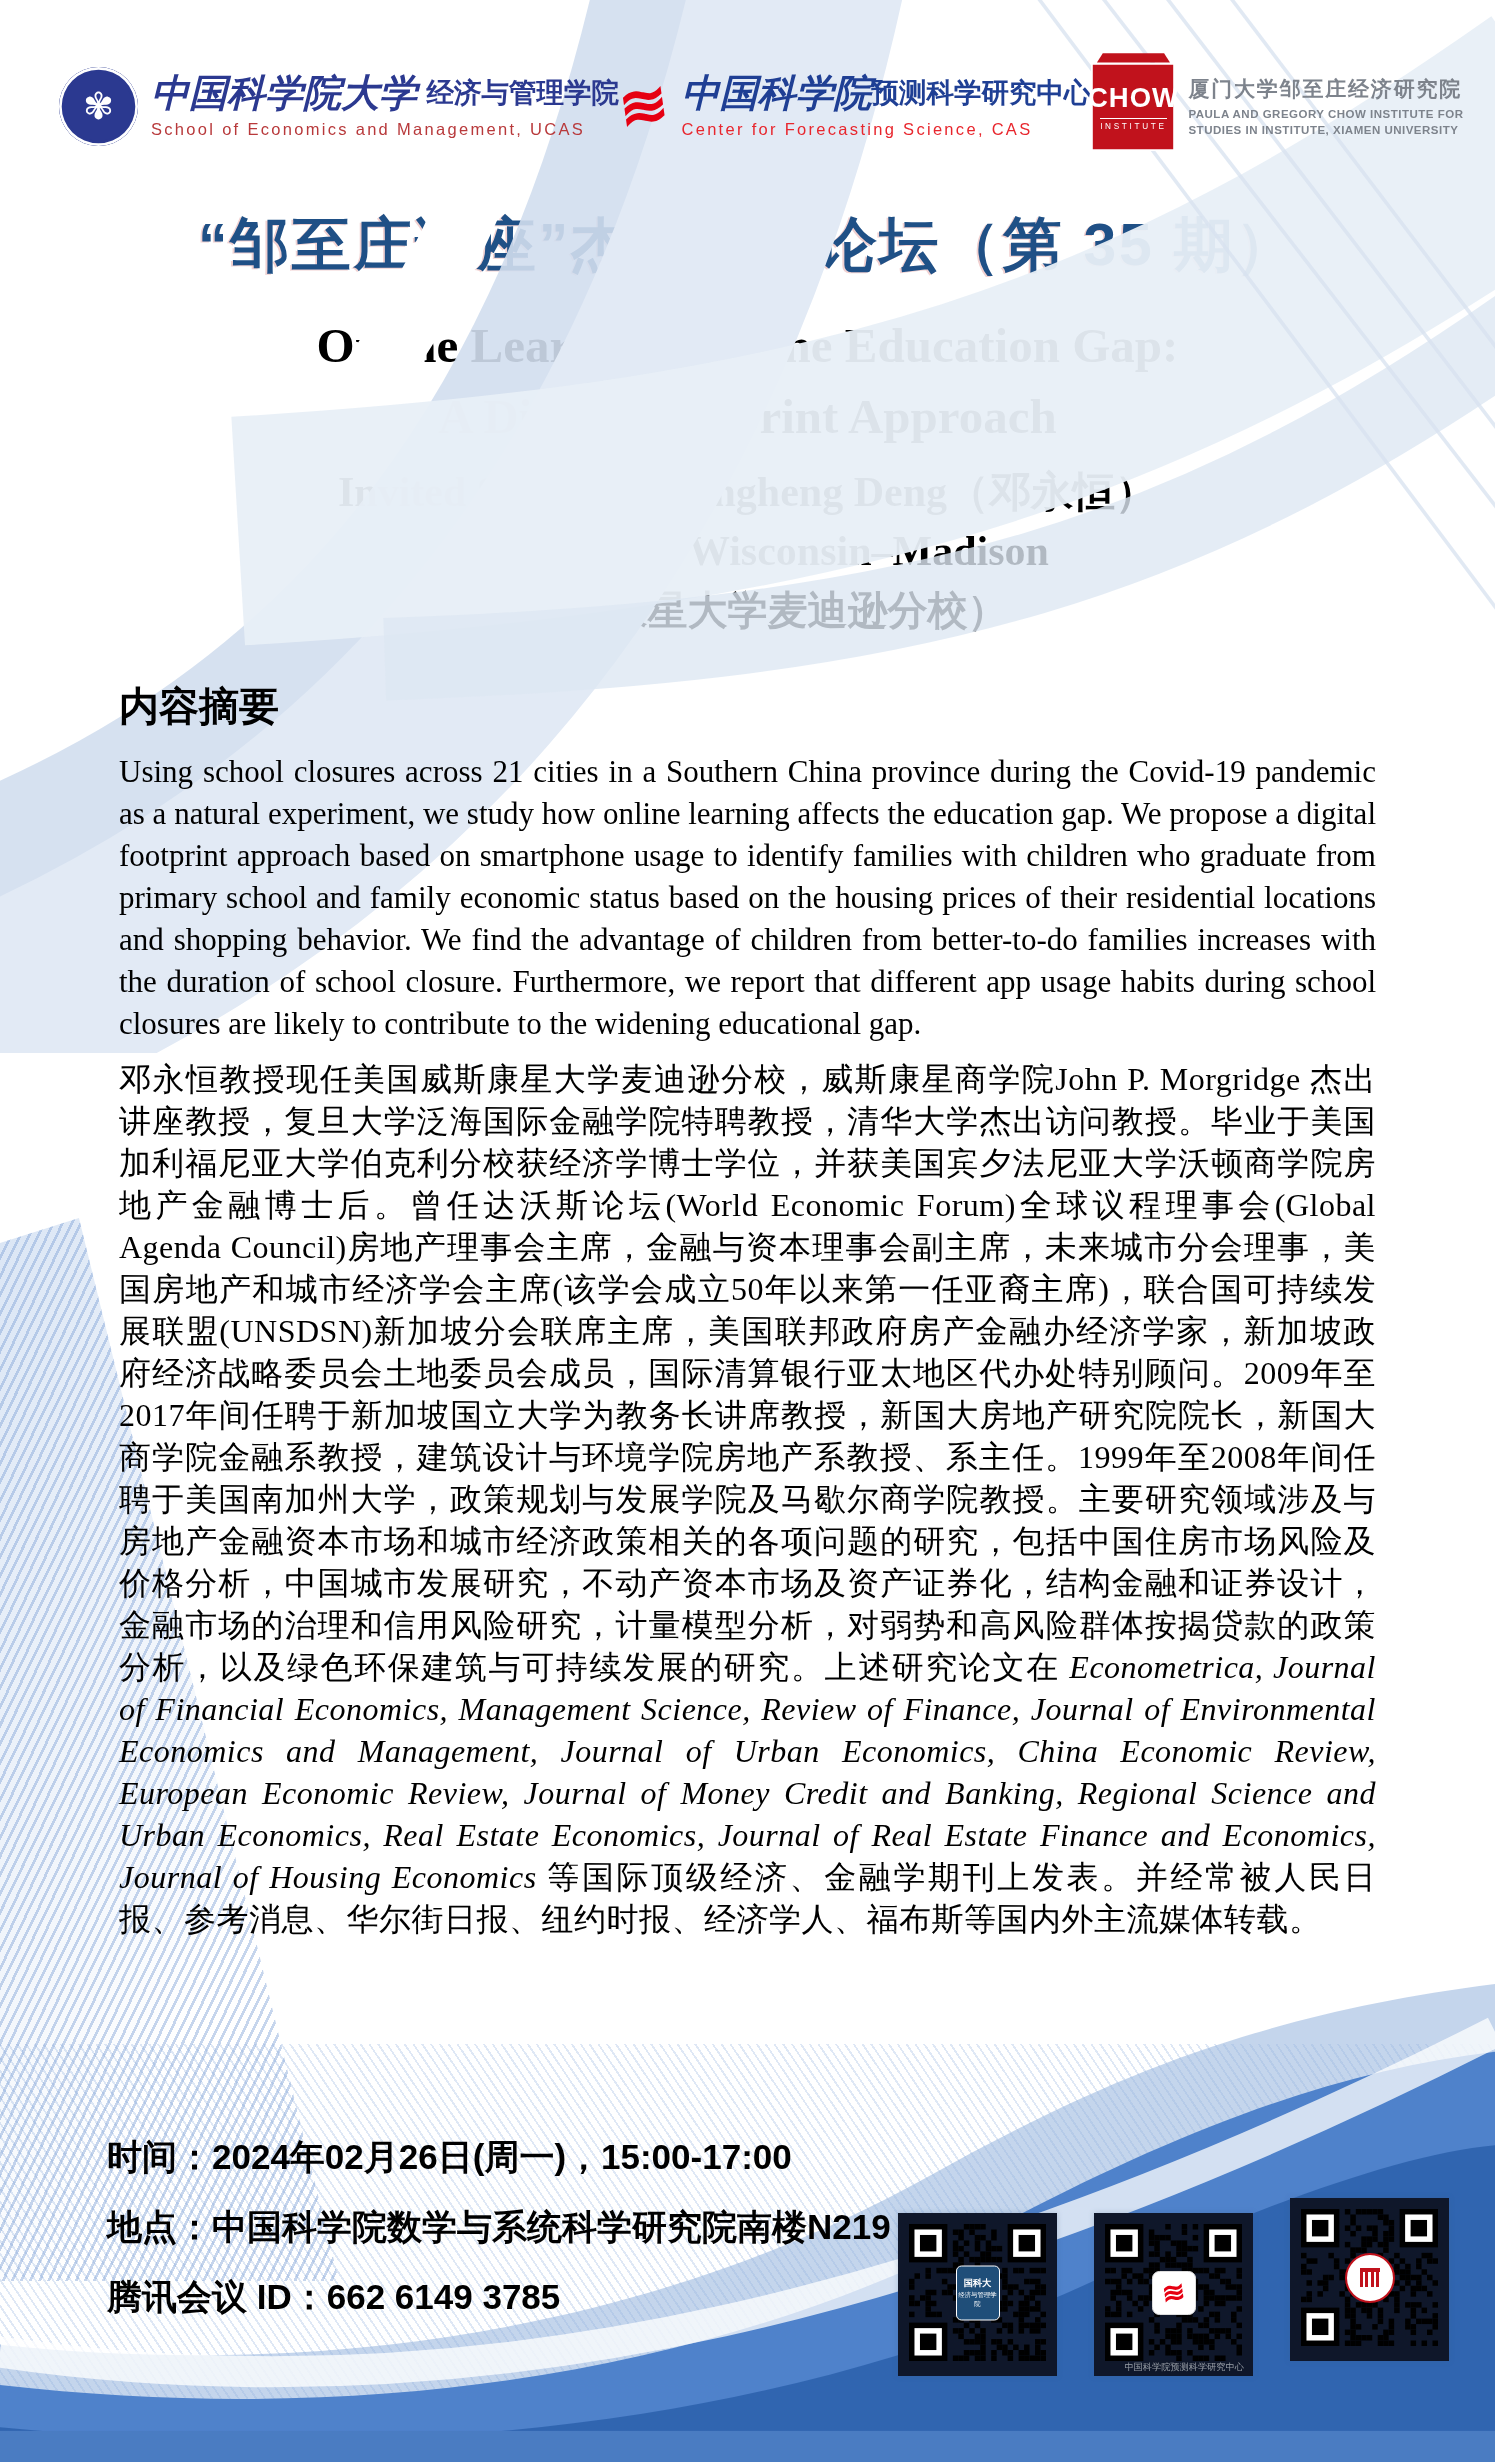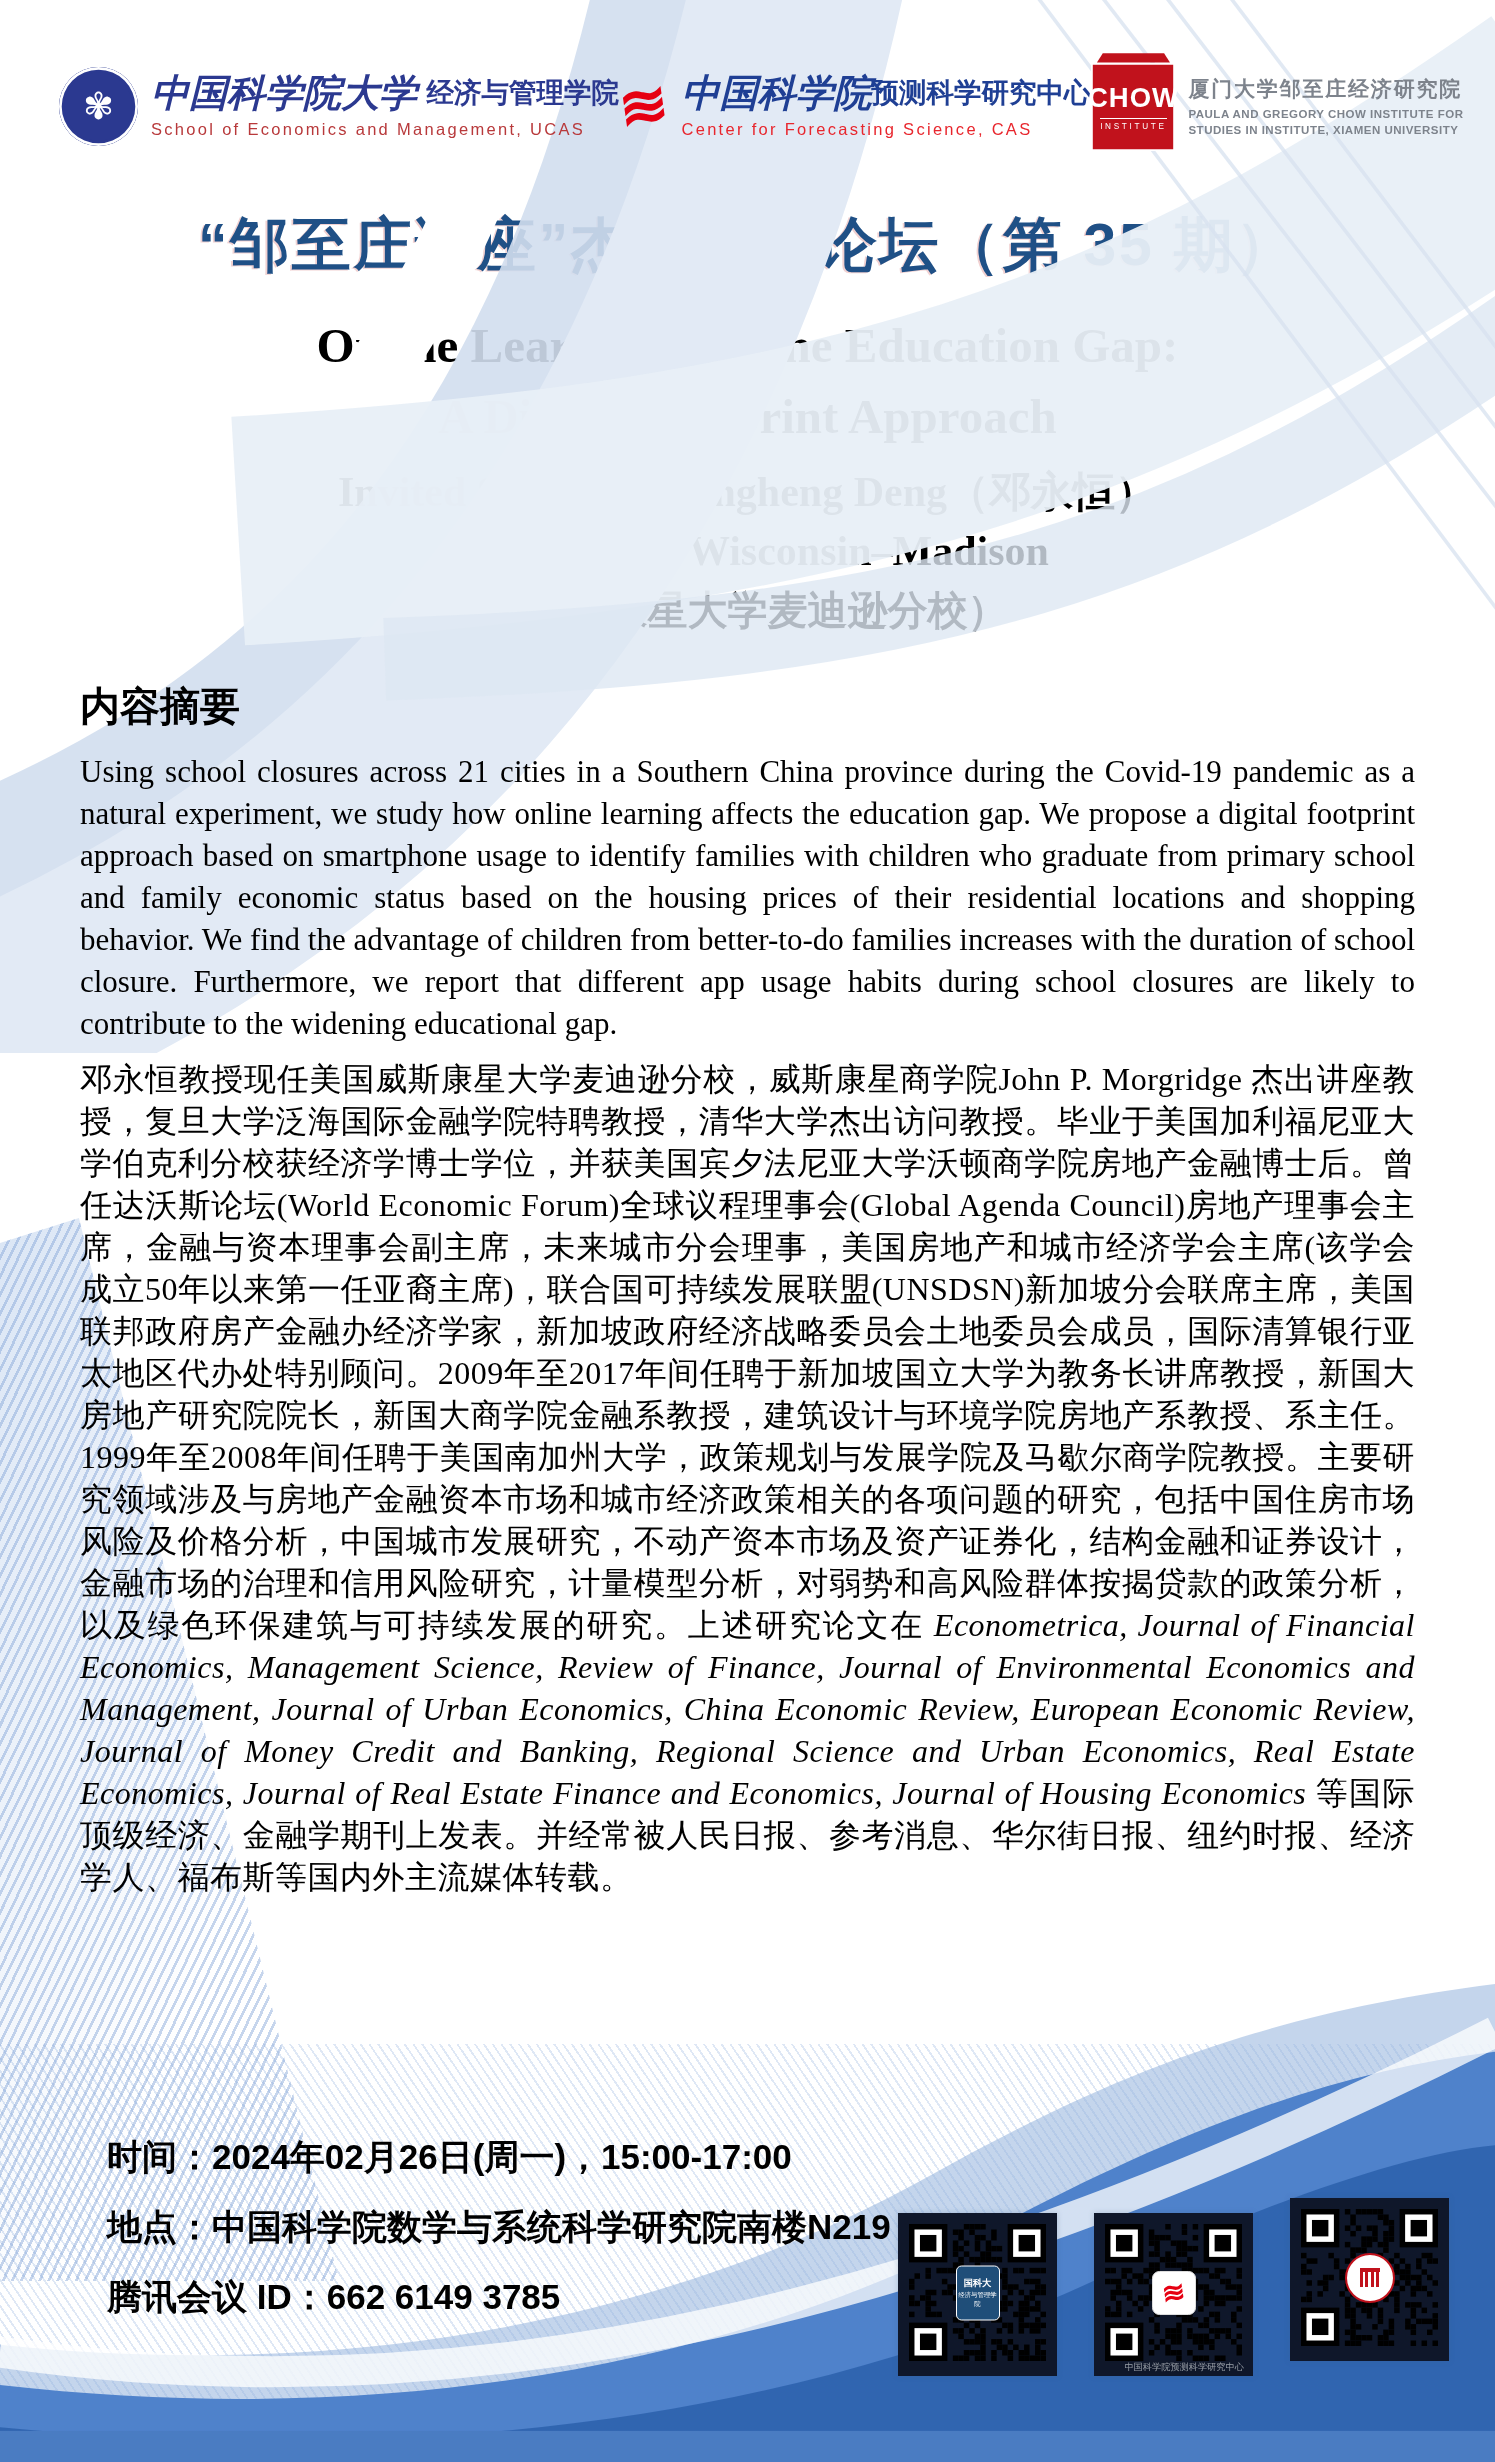--- a/index.html
+++ b/index.html
@@ -52,21 +52,21 @@
     margin-top:42px; text-align:center; font-family:"Liberation Sans","DejaVu Sans",sans-serif;
     font-weight:700; font-size:59px; color:#1f5086; letter-spacing:2.7px;
     text-shadow:-1.8px 0.9px 0 rgba(198,72,72,.25);
   }
   .talk-title{margin-top:24px; text-align:center; font-weight:700; font-size:49px; line-height:71px; color:#000;}
   .speaker-block{margin-top:11px; text-align:center;}
   .speaker-line{font-weight:700; font-size:42px; line-height:59px;}
   .affil-en{font-weight:700; font-size:42px; line-height:59px;}
   .affil-cn{font-weight:600; font-size:40px; line-height:60px;}
   
-  .content{position:relative; padding:0 80px;}
+  .content{position:relative; padding:0 119px;}
   .sec-head{font-family:"Liberation Sans","DejaVu Sans",sans-serif; font-weight:700; font-size:40px; color:#000;}
   .abstract-head{margin-top:38px;}
   .abstract-body{margin-top:16.5px; font-size:31px; line-height:42px; text-align:justify;}
   .bio-head{margin-top:20px;}
   .bio-body{margin-top:13px; font-size:32px; line-height:42px; text-align:justify; letter-spacing:0.5px;}
   .bio-body .journals{font-style:italic;}
   
   .details{position:absolute; left:107px; top:2122px; font-family:"Liberation Sans","DejaVu Sans",sans-serif;
            font-weight:700; font-size:35px; line-height:70px; color:#000; z-index:5;}
   

